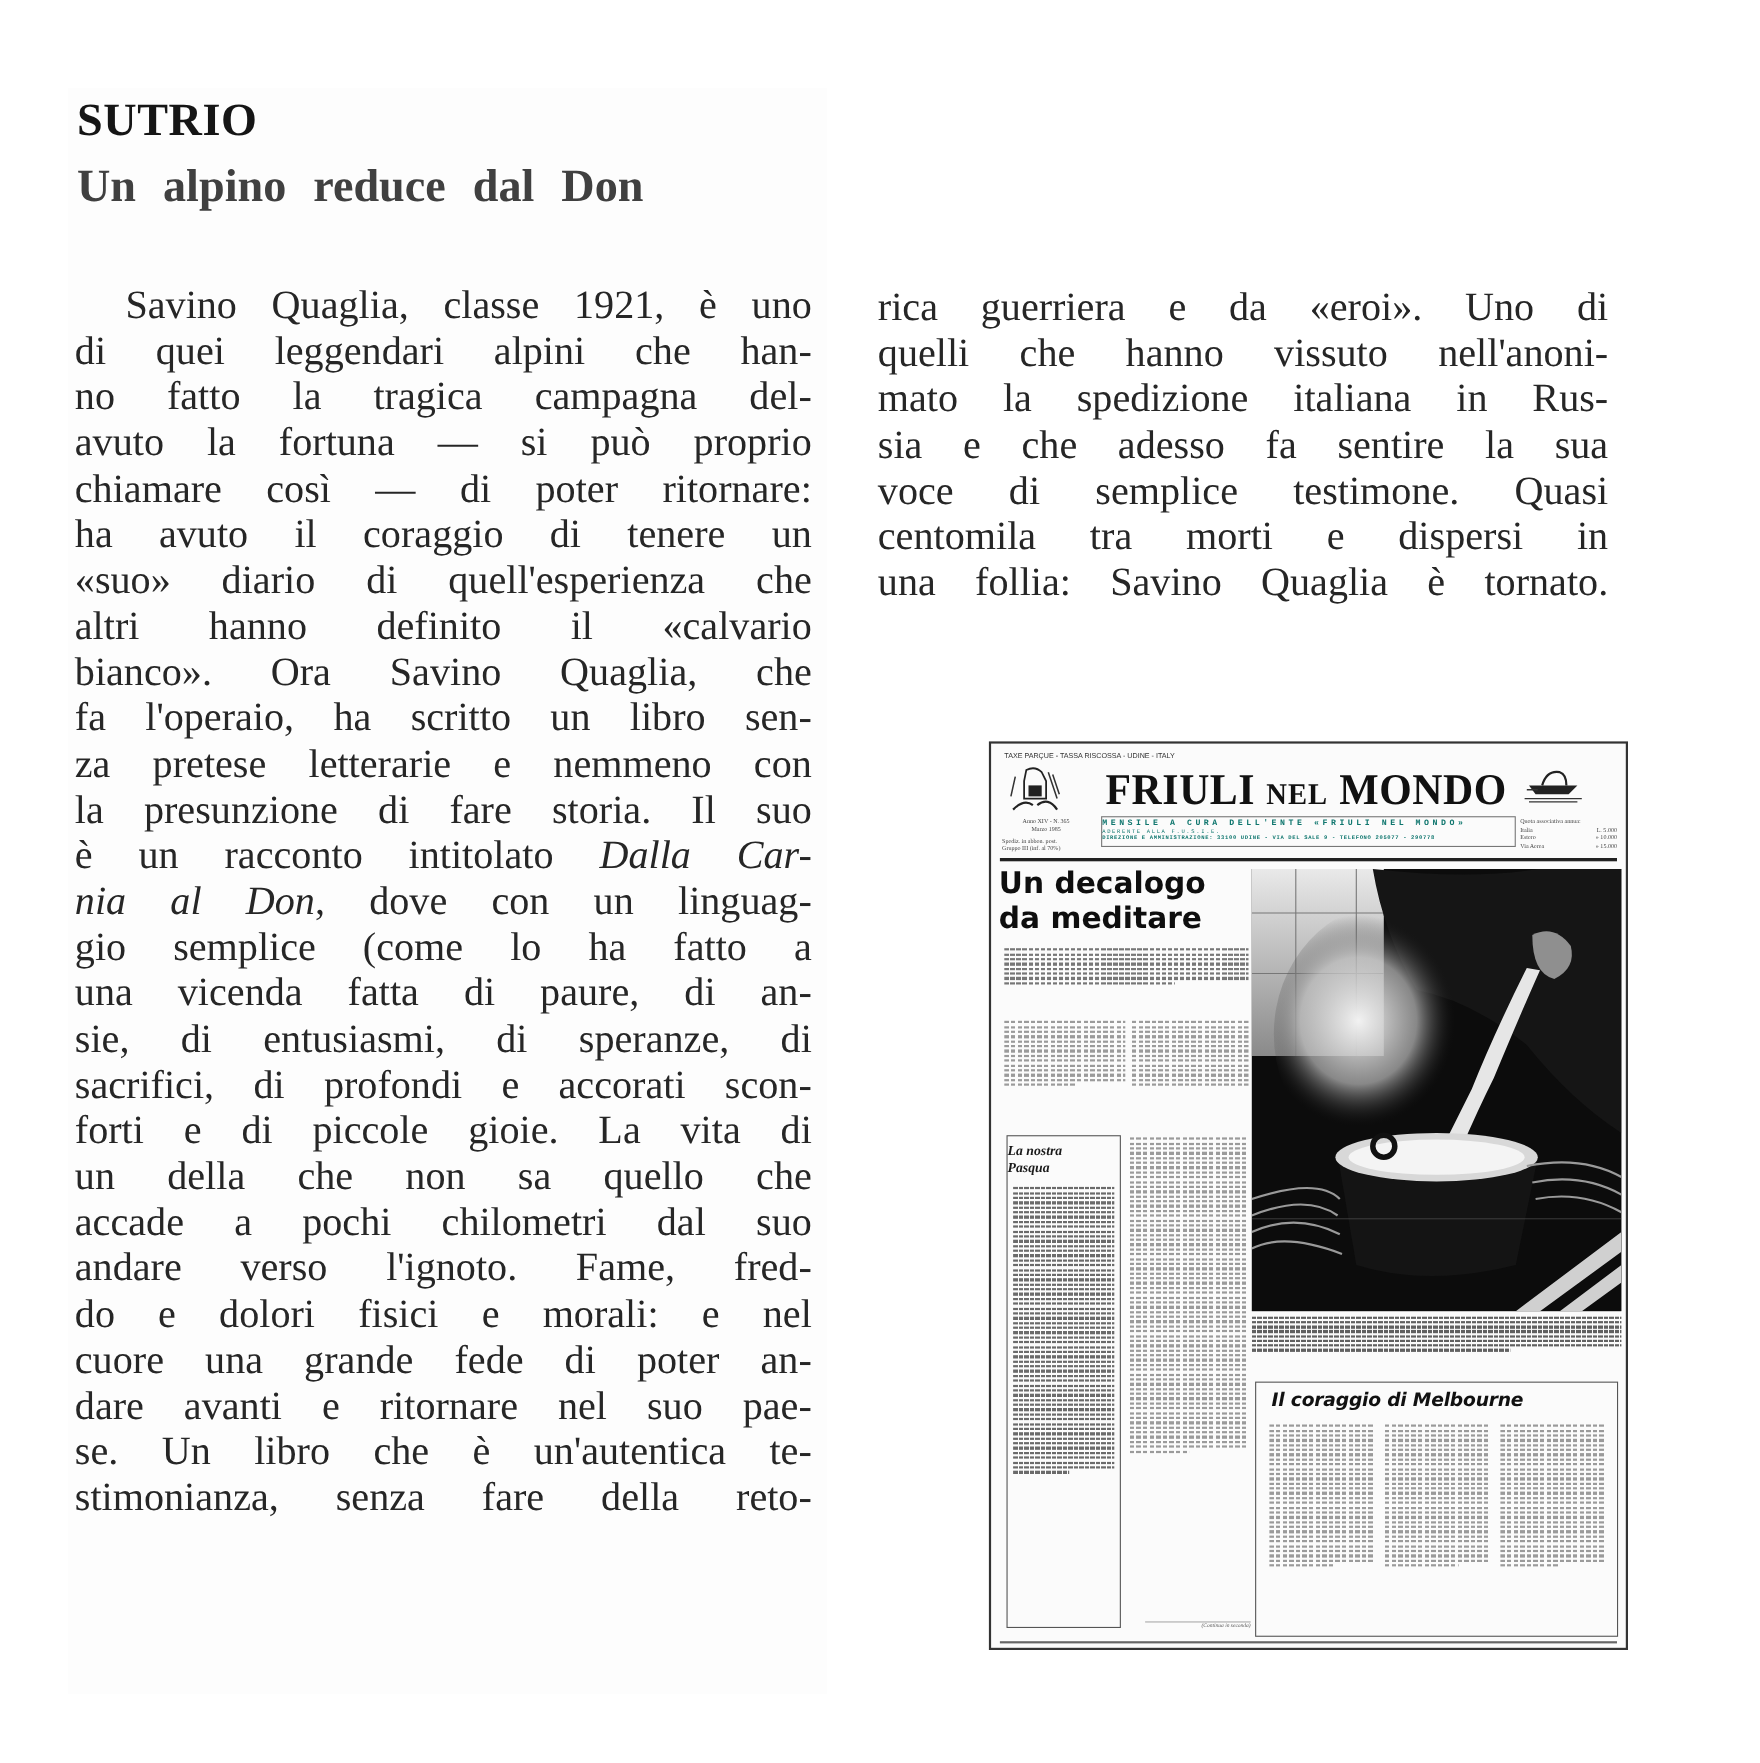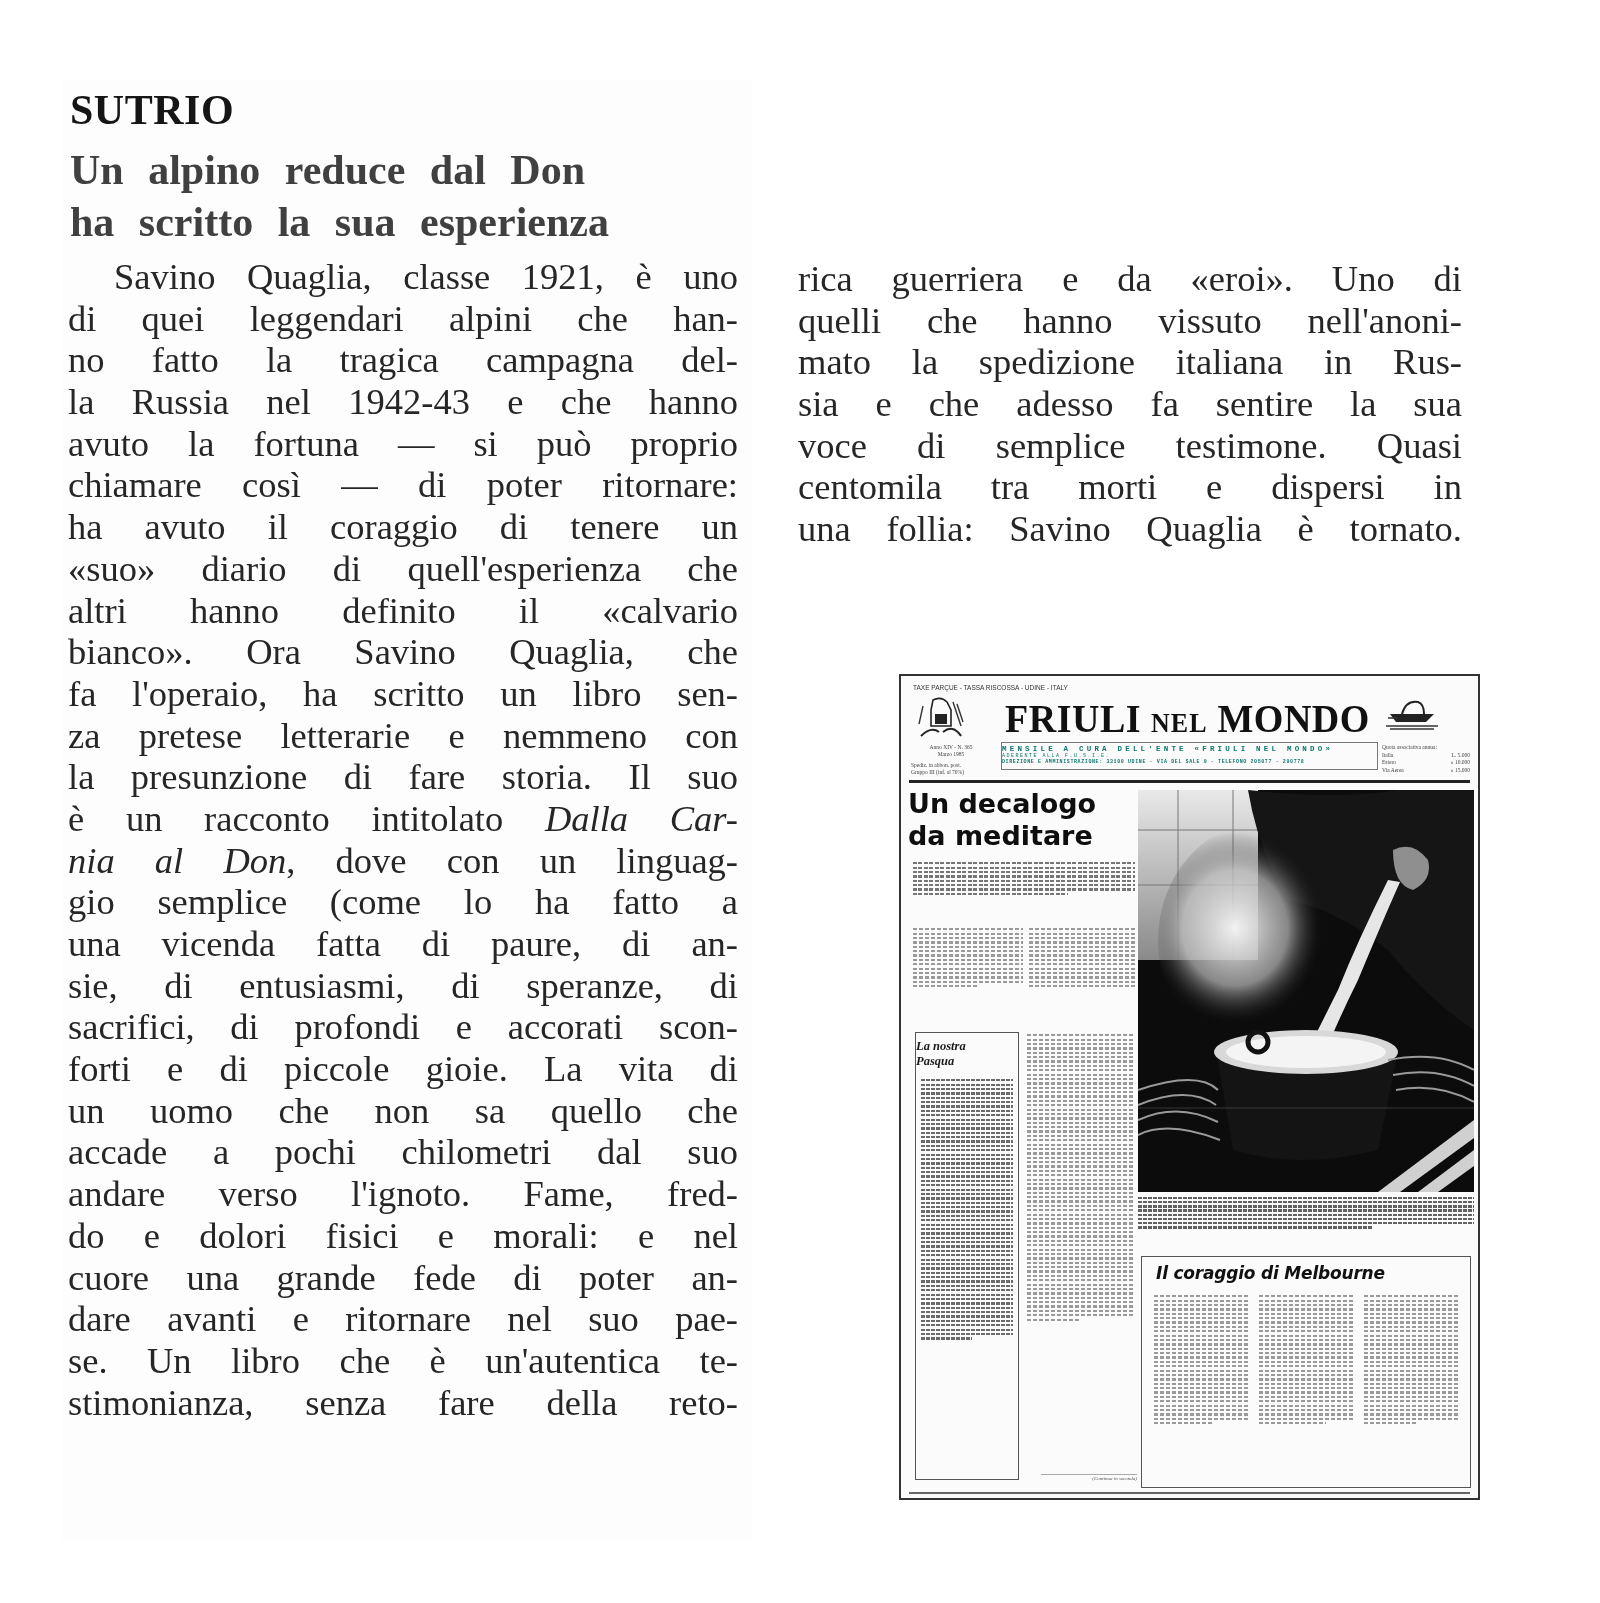--- a/index.html
+++ b/index.html
@@ -63,44 +63,42 @@
     .paper-bottom-rule { position: absolute; left: 8px; right: 8px; bottom: 4px; height: 2px; background: #666; }
   </style>
 </head>
 <body>
 
 <div class="clip-left">
   <div class="ghost" style="left:170px;top:8px;">&nbsp;</div>
   <div class="kicker">SUTRIO</div>
   <div class="headline">
     <div>Un alpino reduce dal Don</div>
-    <div>ha scritto la sua esperienza</div>
   </div>
   <div class="col-text col-left">
     <span class="ln first">Savino Quaglia, classe 1921, è uno</span>
     <span class="ln">di quei leggendari alpini che han-</span>
     <span class="ln">no fatto la tragica campagna del-</span>
-    <span class="ln">la Russia nel 1942-43 e che hanno</span>
     <span class="ln">avuto la fortuna — si può proprio</span>
     <span class="ln">chiamare così — di poter ritornare:</span>
     <span class="ln">ha avuto il coraggio di tenere un</span>
     <span class="ln">«suo» diario di quell'esperienza che</span>
     <span class="ln">altri hanno definito il «calvario</span>
     <span class="ln">bianco». Ora Savino Quaglia, che</span>
     <span class="ln">fa l'operaio, ha scritto un libro sen-</span>
     <span class="ln">za pretese letterarie e nemmeno con</span>
     <span class="ln">la presunzione di fare storia. Il suo</span>
     <span class="ln" id="book-line">è un racconto intitolato <i>Dalla Car-</i></span>
     <span class="ln" id="book-line-2"><i>nia al Don</i>, dove con un linguag-</span>
     <span class="ln">gio semplice (come lo ha fatto a</span>
     <span class="ln">una vicenda fatta di paure, di an-</span>
     <span class="ln">sie, di entusiasmi, di speranze, di</span>
     <span class="ln">sacrifici, di profondi e accorati scon-</span>
     <span class="ln">forti e di piccole gioie. La vita di</span>
-    <span class="ln">un uomo che non sa quello che</span>
+    <span class="ln">un della che non sa quello che</span>
     <span class="ln">accade a pochi chilometri dal suo</span>
     <span class="ln">andare verso l'ignoto. Fame, fred-</span>
     <span class="ln">do e dolori fisici e morali: e nel</span>
     <span class="ln">cuore una grande fede di poter an-</span>
     <span class="ln">dare avanti e ritornare nel suo pae-</span>
     <span class="ln">se. Un libro che è un'autentica te-</span>
     <span class="ln">stimonianza, senza fare della reto-</span>
   </div>
 </div>
 

